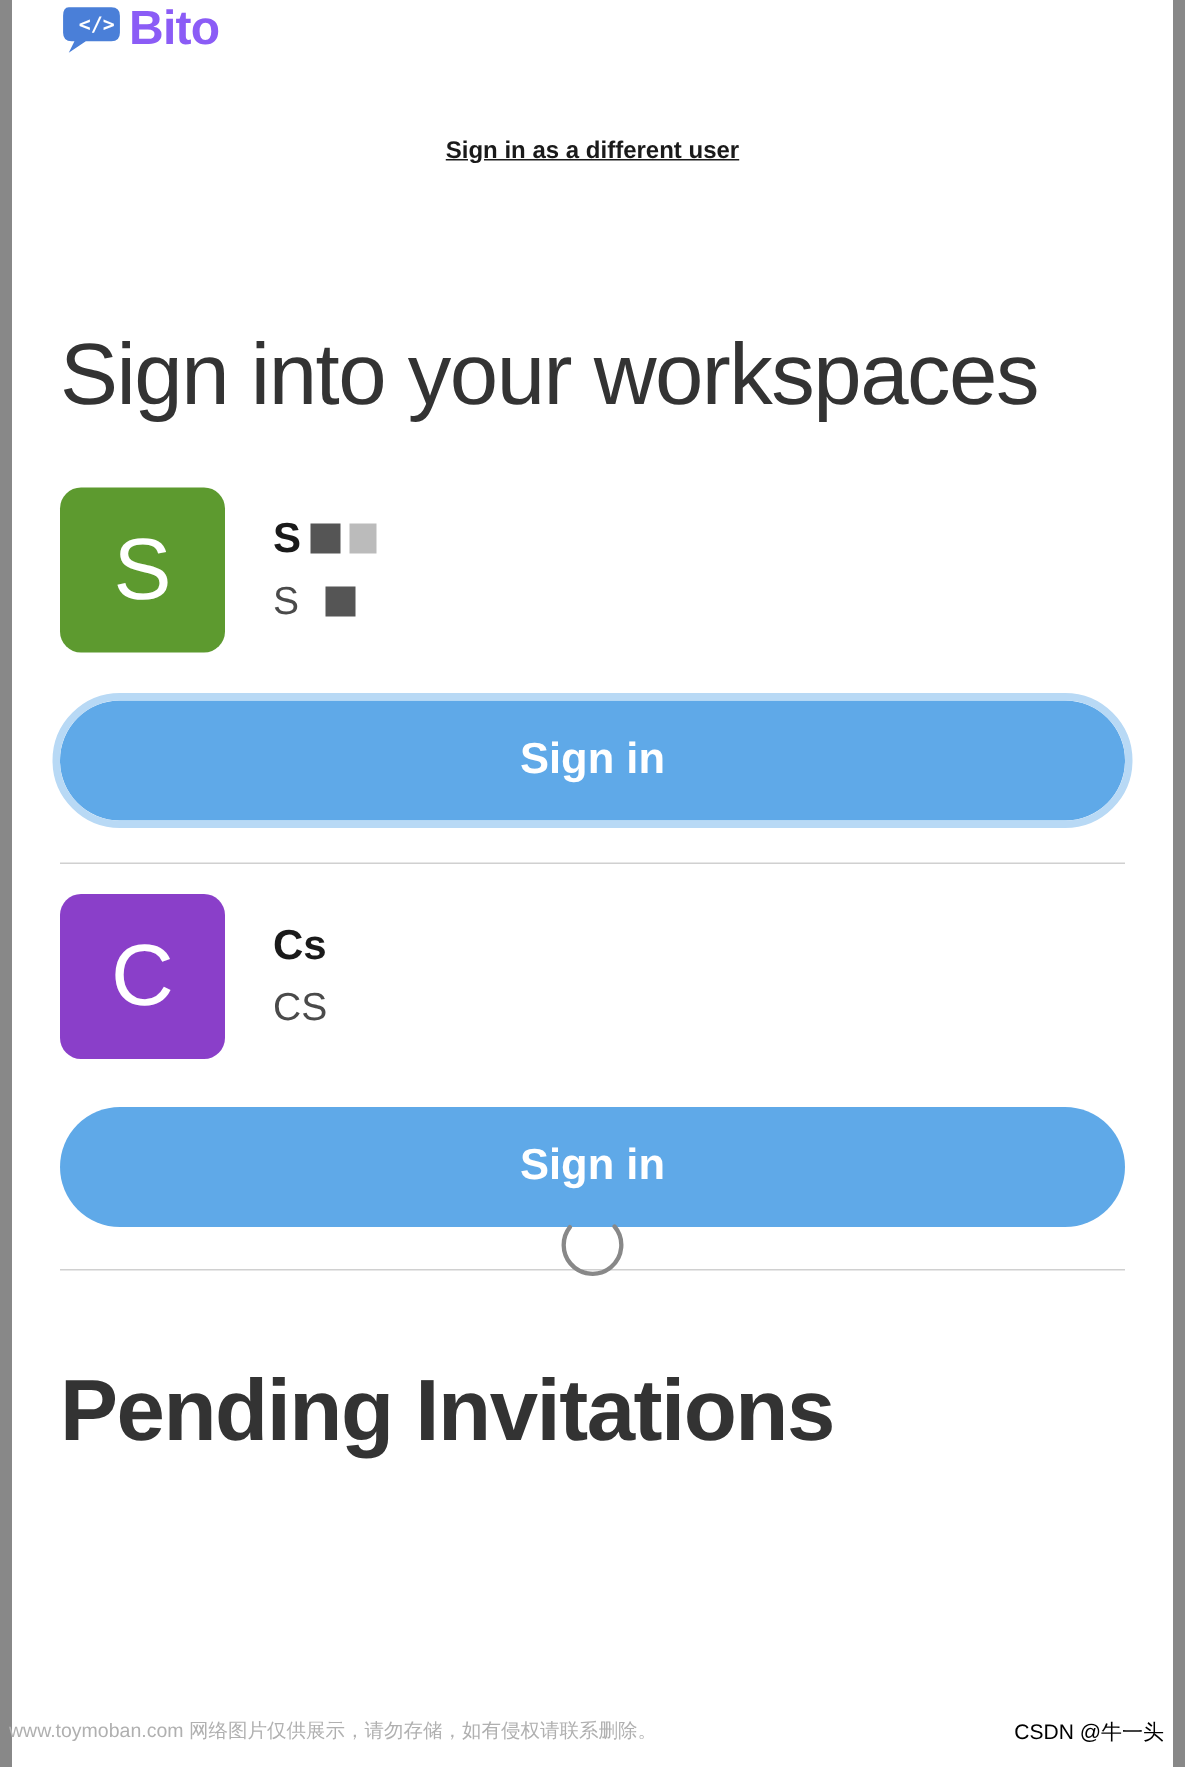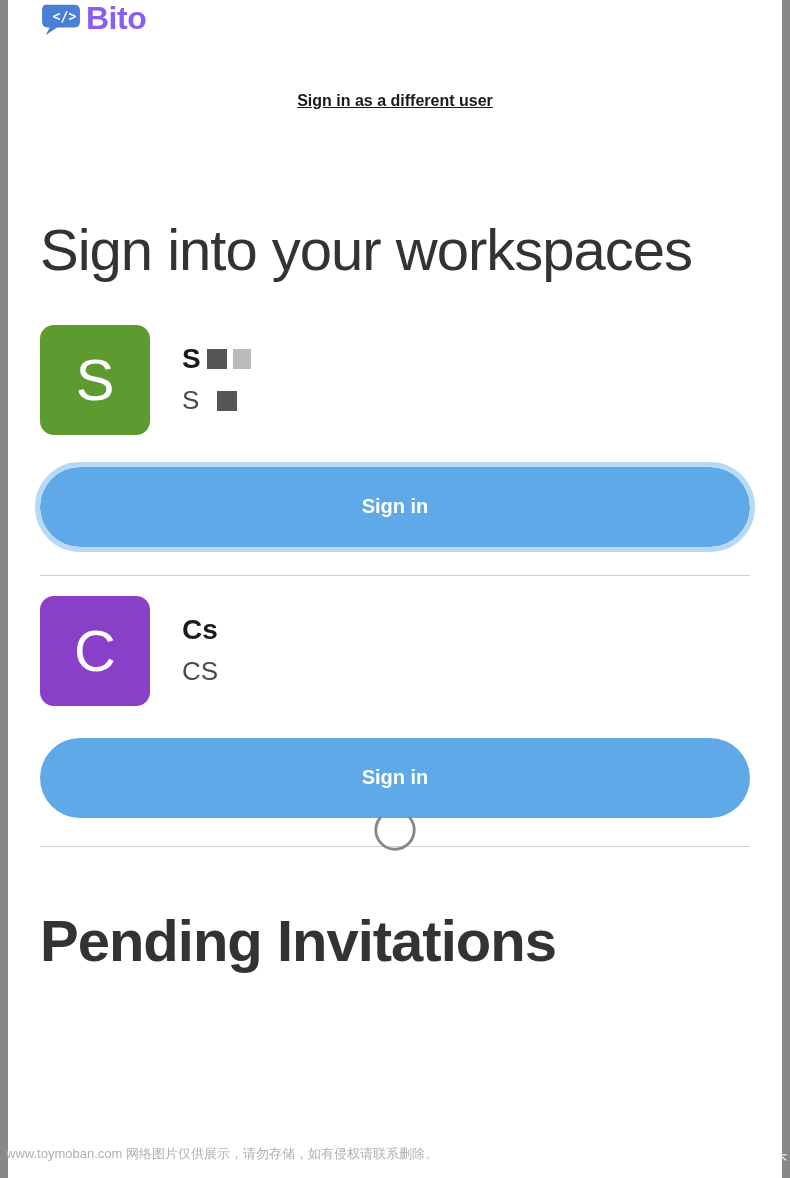--- a/index.html
+++ b/index.html
@@ -161,21 +161,21 @@
       width: 18px;
       height: 20px;
     }
     
     .sign-in-button {
       width: 100%;
       height: 80px;
       border-radius: 40px;
       background: #5fa9e8;
       color: #ffffff;
-      font-size: 20px;
+      font-size: 29px;
       font-weight: 600;
       border: none;
       cursor: pointer;
       margin-top: 32px;
       display: flex;
       align-items: center;
       justify-content: center;
     }
     
     .sign-in-button.focused {
@@ -217,23 +217,23 @@
       left: 6px;
       font-size: 13px;
       color: #b0b0b0;
       z-index: 10;
       margin-top: 16px;
     }
     
     .watermark-right {
       position: absolute;
       bottom: 14px;
-      right: 3px;
+      right: 14px;
       font-size: 14px;
-      color: #ffffff;
+      color: #000000;
       z-index: 10;
     }
   </style>
 </head>
 <body>
 
 <div class="app-container">
 
   <div class="logo-row">
     <div class="logo-bubble">

